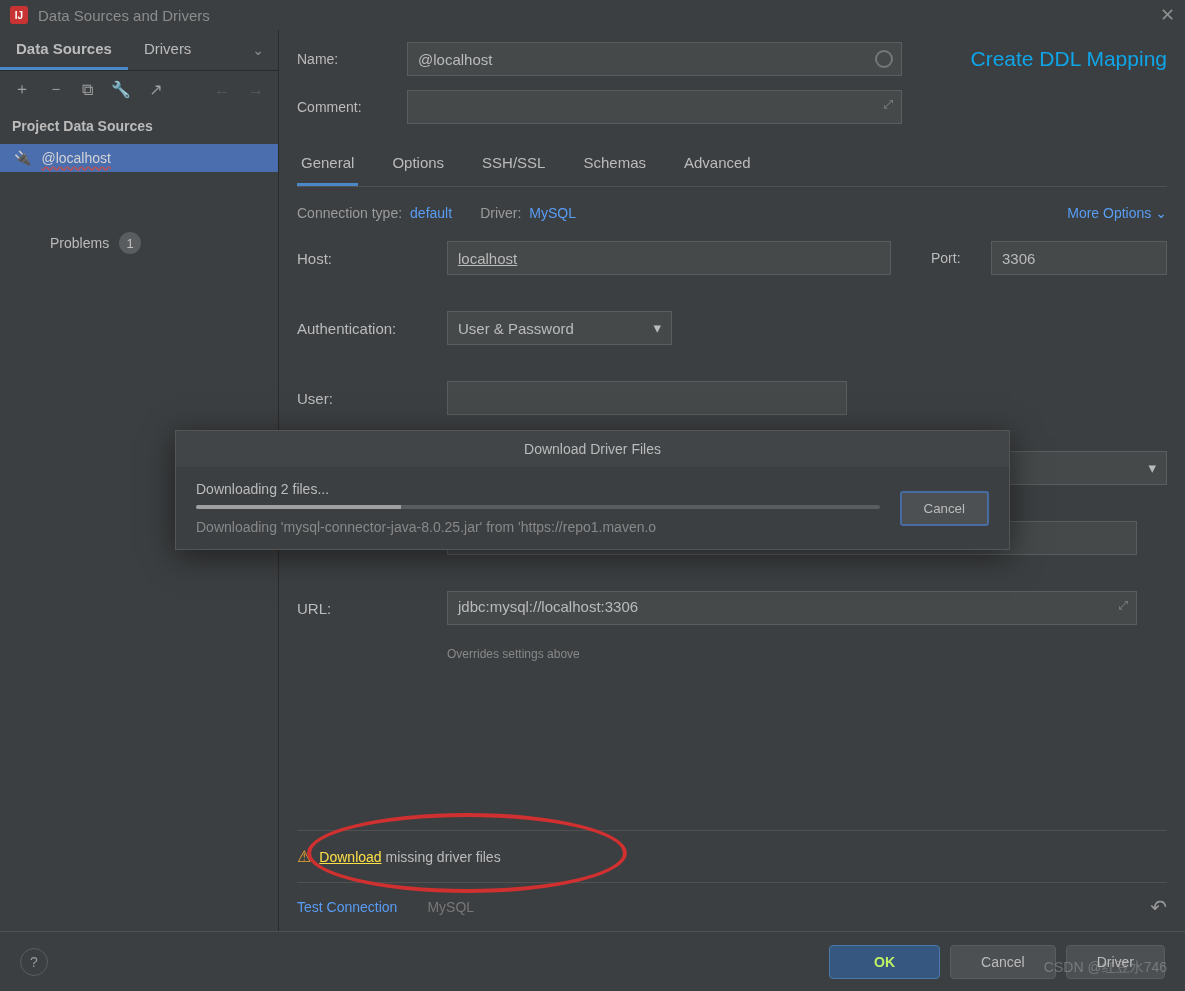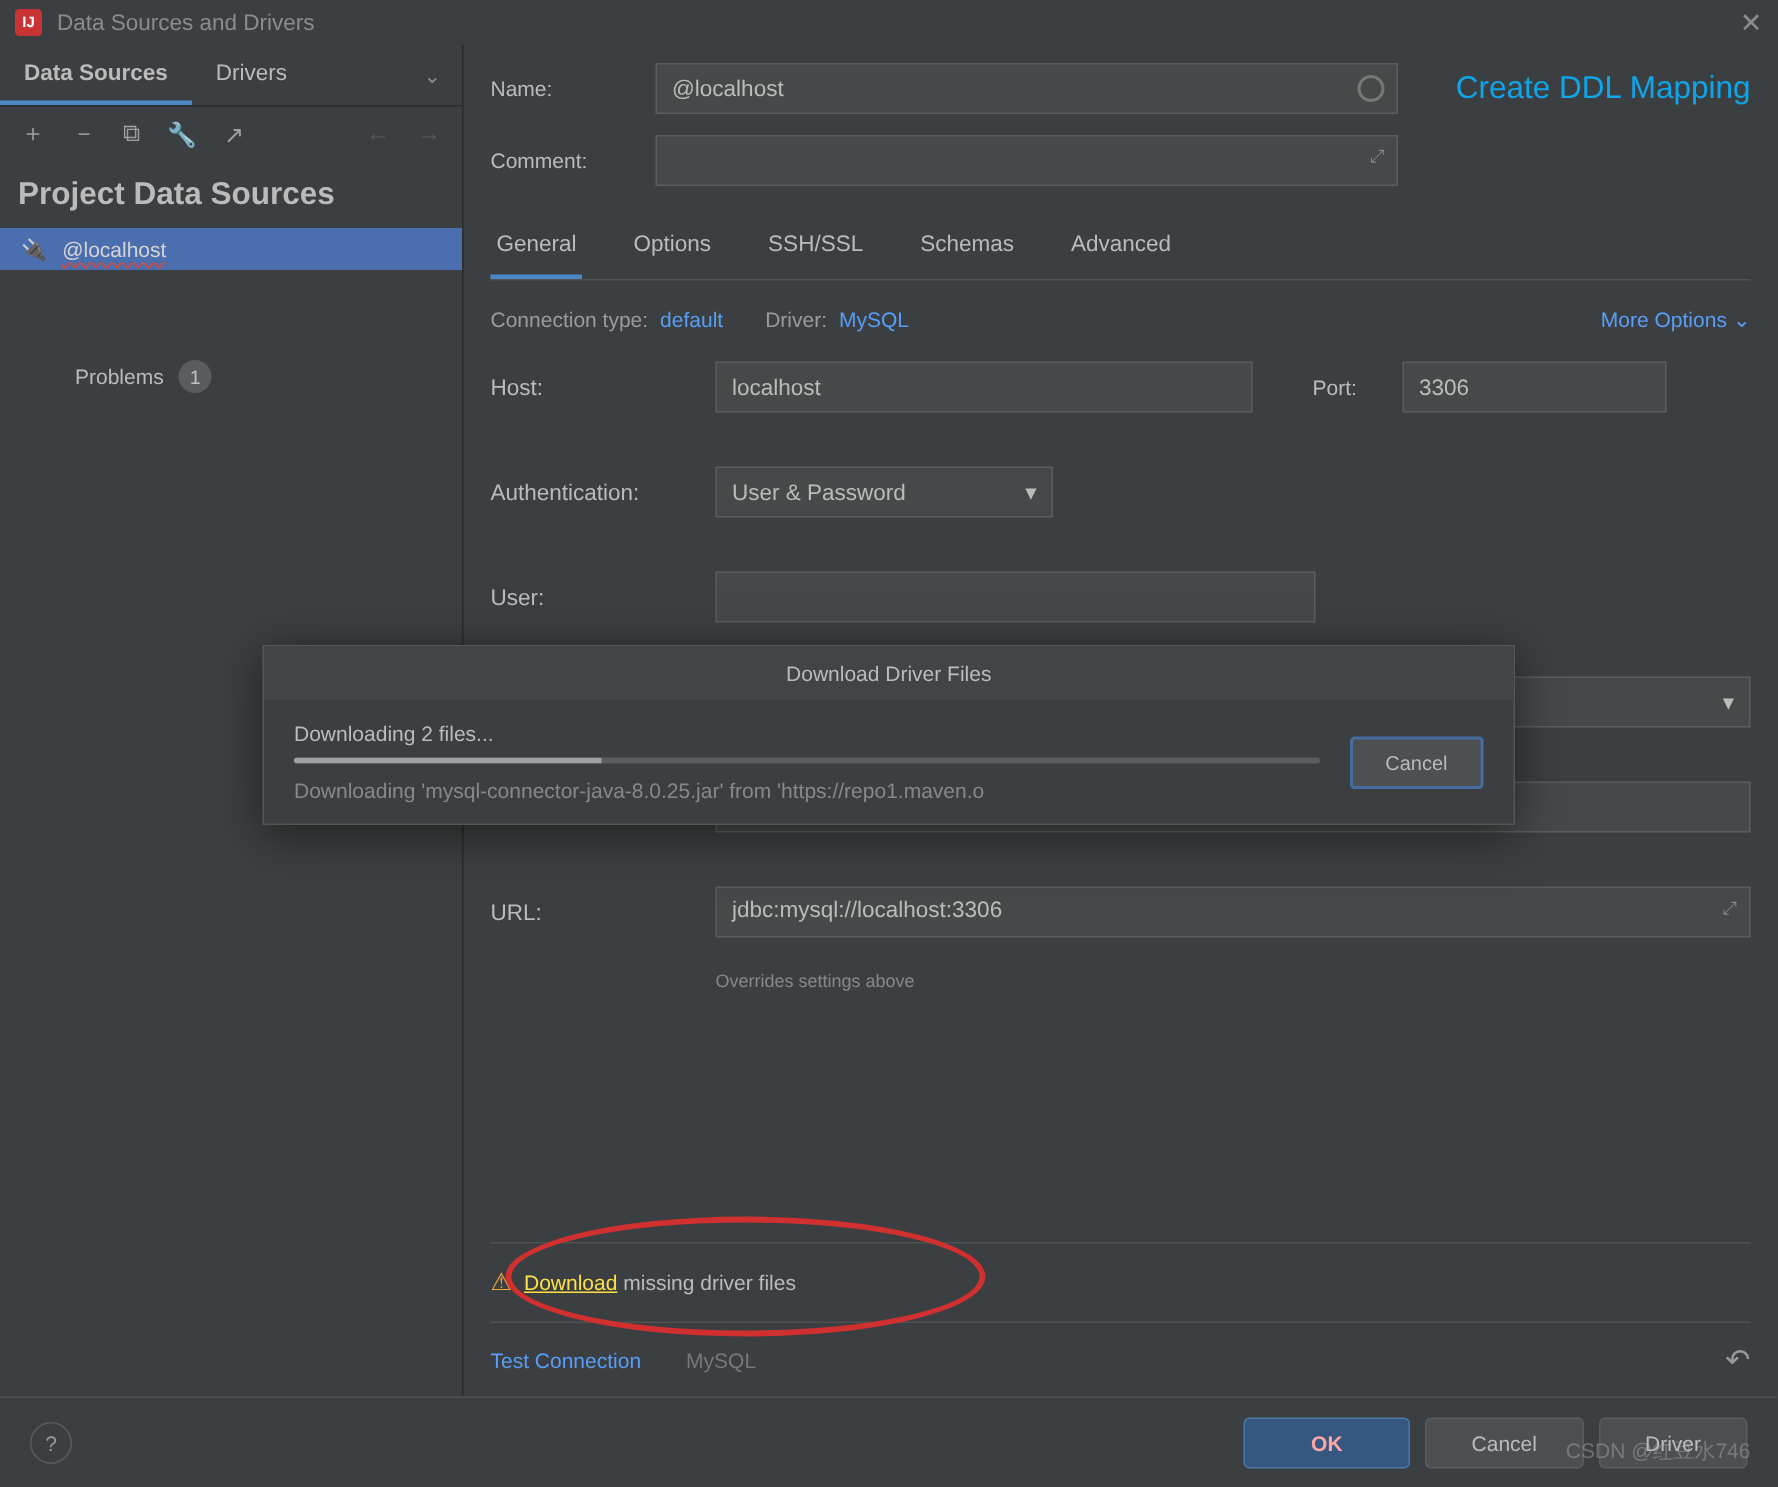--- a/index.html
+++ b/index.html
@@ -16,21 +16,21 @@
 .side-tabs { display: flex; align-items: center; border-bottom: 1px solid #2b2b2b; }
 .side-tab { padding: 10px 16px; font-size: 15px; color: #bbbbbb; cursor: pointer; border-bottom: 3px solid transparent; }
 .side-tab.active { border-bottom: 3px solid #4a88c7; font-weight: bold; }
 .side-tabs .chevron { margin-left: auto; padding: 10px 14px; color: #8c8c8c; cursor: pointer; }
 
 .toolbar { display: flex; gap: 18px; padding: 8px 14px; align-items: center; }
 .toolbar .tb-icon { color: #a0a0a0; cursor: pointer; font-size: 16px; }
 .toolbar .spacer { flex: 1; }
 .toolbar .nav-arrow { color: #5a5a5a; font-size: 16px; }
 
-.section-header { padding: 10px 12px; font-weight: bold; color: #bbbbbb; font-size: 21px; }
+.section-header { padding: 10px 12px; font-weight: bold; color: #bbbbbb; font-size: 14px; }
 .ds-item { display: flex; align-items: center; padding: 6px 14px; background: #4b6eaf; color: #d4d4d4; cursor: pointer; gap: 10px; }
 .ds-item .db-icon { color: #6aa0d8; }
 .ds-item .ds-label { text-decoration: wavy underline #c05050; text-underline-offset: 3px; }
 .problems { padding: 60px 0 0 50px; display: flex; align-items: center; gap: 10px; color: #bbbbbb; }
 .badge { background: #5a5d5f; border-radius: 50%; width: 22px; height: 22px; display: inline-flex; align-items: center; justify-content: center; font-size: 13px; color: #c0c0c0; }
 
 .content { flex: 1; padding: 12px 18px 0 18px; display: flex; flex-direction: column; position: relative; }
 .row { display: flex; align-items: center; margin-bottom: 14px; gap: 10px; }
 .row .lbl { width: 100px; color: #bbbbbb; }
 .textfield { background: #45494a; border: 1px solid #5a5d5f; color: #bbbbbb; padding: 6px 10px; height: 34px; font-size: 15px; }
@@ -45,42 +45,42 @@
 .tab.active { border-bottom: 3px solid #4a88c7; }
 
 .panel { padding-top: 18px; }
 .subrow { display: flex; align-items: center; margin-bottom: 20px; gap: 8px; }
 .subrow .sublbl { color: #9b9b9b; }
 .link-val { color: #589df6; cursor: pointer; }
 .more-opts { margin-left: auto; color: #589df6; display: flex; align-items: center; gap: 4px; cursor: pointer; }
 
 .form-row { display: flex; align-items: center; margin-bottom: 36px; }
 .form-row .flbl { width: 150px; color: #bbbbbb; font-size: 15px; }
-.host-field { width: 358px; }
+.host-field { width: 444px; text-decoration: underline; }
 .port-lbl { margin-left: 40px; width: 60px; color: #bbbbbb; }
 .port-field { width: 176px; }
 .auth-select { width: 225px; display: flex; align-items: center; justify-content: space-between; padding: 0 10px; }
 .user-field { width: 400px; }
 .save-select { width: 280px; display: flex; align-items: center; justify-content: space-between; padding: 0 10px; margin-left: auto; }
 .db-field { width: 690px; }
 .url-field { width: 690px; position: relative; }
 .url-hint { font-size: 12px; color: #888; margin-left: 150px; margin-top: -14px; }
 
 .footer-warn { margin-top: auto; padding: 16px 0; border-top: 1px solid #515151; border-bottom: 1px solid #515151; display: flex; align-items: center; gap: 8px; position: relative; }
 .warn-icon { color: #f0a732; font-size: 16px; }
 .dl-link { color: #fde047; text-decoration: underline; cursor: pointer; }
 .test-row { padding: 12px 0; display: flex; align-items: center; gap: 30px; }
 .test-link { color: #589df6; cursor: pointer; }
 .driver-label { color: #777; }
 .reset-icon { margin-left: auto; color: #999; font-size: 20px; cursor: pointer; }
 
 .bottom-bar { position: absolute; bottom: 0; left: 0; right: 0; height: 60px; background: #3c3f41; display: flex; align-items: center; padding: 0 20px; gap: 10px; border-top: 1px solid #515151; }
 .help-btn { width: 28px; height: 28px; border: 1px solid #5a5d5f; border-radius: 50%; display: flex; align-items: center; justify-content: center; color: #999; cursor: pointer; }
 .btn { padding: 8px 30px; background: #4c5052; border: 1px solid #5a5d5f; color: #bbbbbb; cursor: pointer; border-radius: 4px; font-size: 14px; }
-.btn.primary { background: #365880; border-color: #4a78a8; color: #fca5a5; font-weight: bold; padding: 8px 44px; margin-left: 28px; }
+.btn.primary { background: #365880; border-color: #4a78a8; color: #bef264; font-weight: bold; padding: 8px 44px; margin-left: 28px; }
 .bottom-bar .spacer { flex: 1; }
 
 .modal { position: absolute; left: 175px; top: 430px; width: 835px; background: #3c3f41; border: 1px solid #555; box-shadow: 0 6px 30px rgba(0,0,0,0.5); }
 .modal-title { text-align: center; padding: 10px; color: #bbbbbb; background: #414547; }
 .modal-body { padding: 14px 20px; display: flex; align-items: center; gap: 20px; }
 .modal-left { flex: 1; }
 .modal-status { color: #bbbbbb; margin-bottom: 8px; }
 .progress { width: 100%; height: 4px; background: #5a5d5f; border-radius: 2px; overflow: hidden; margin-bottom: 10px; }
 .progress-fill { height: 100%; width: 30%; background: #a0a0a0; }
 .modal-detail { color: #888; font-size: 14px; white-space: nowrap; overflow: hidden; }

